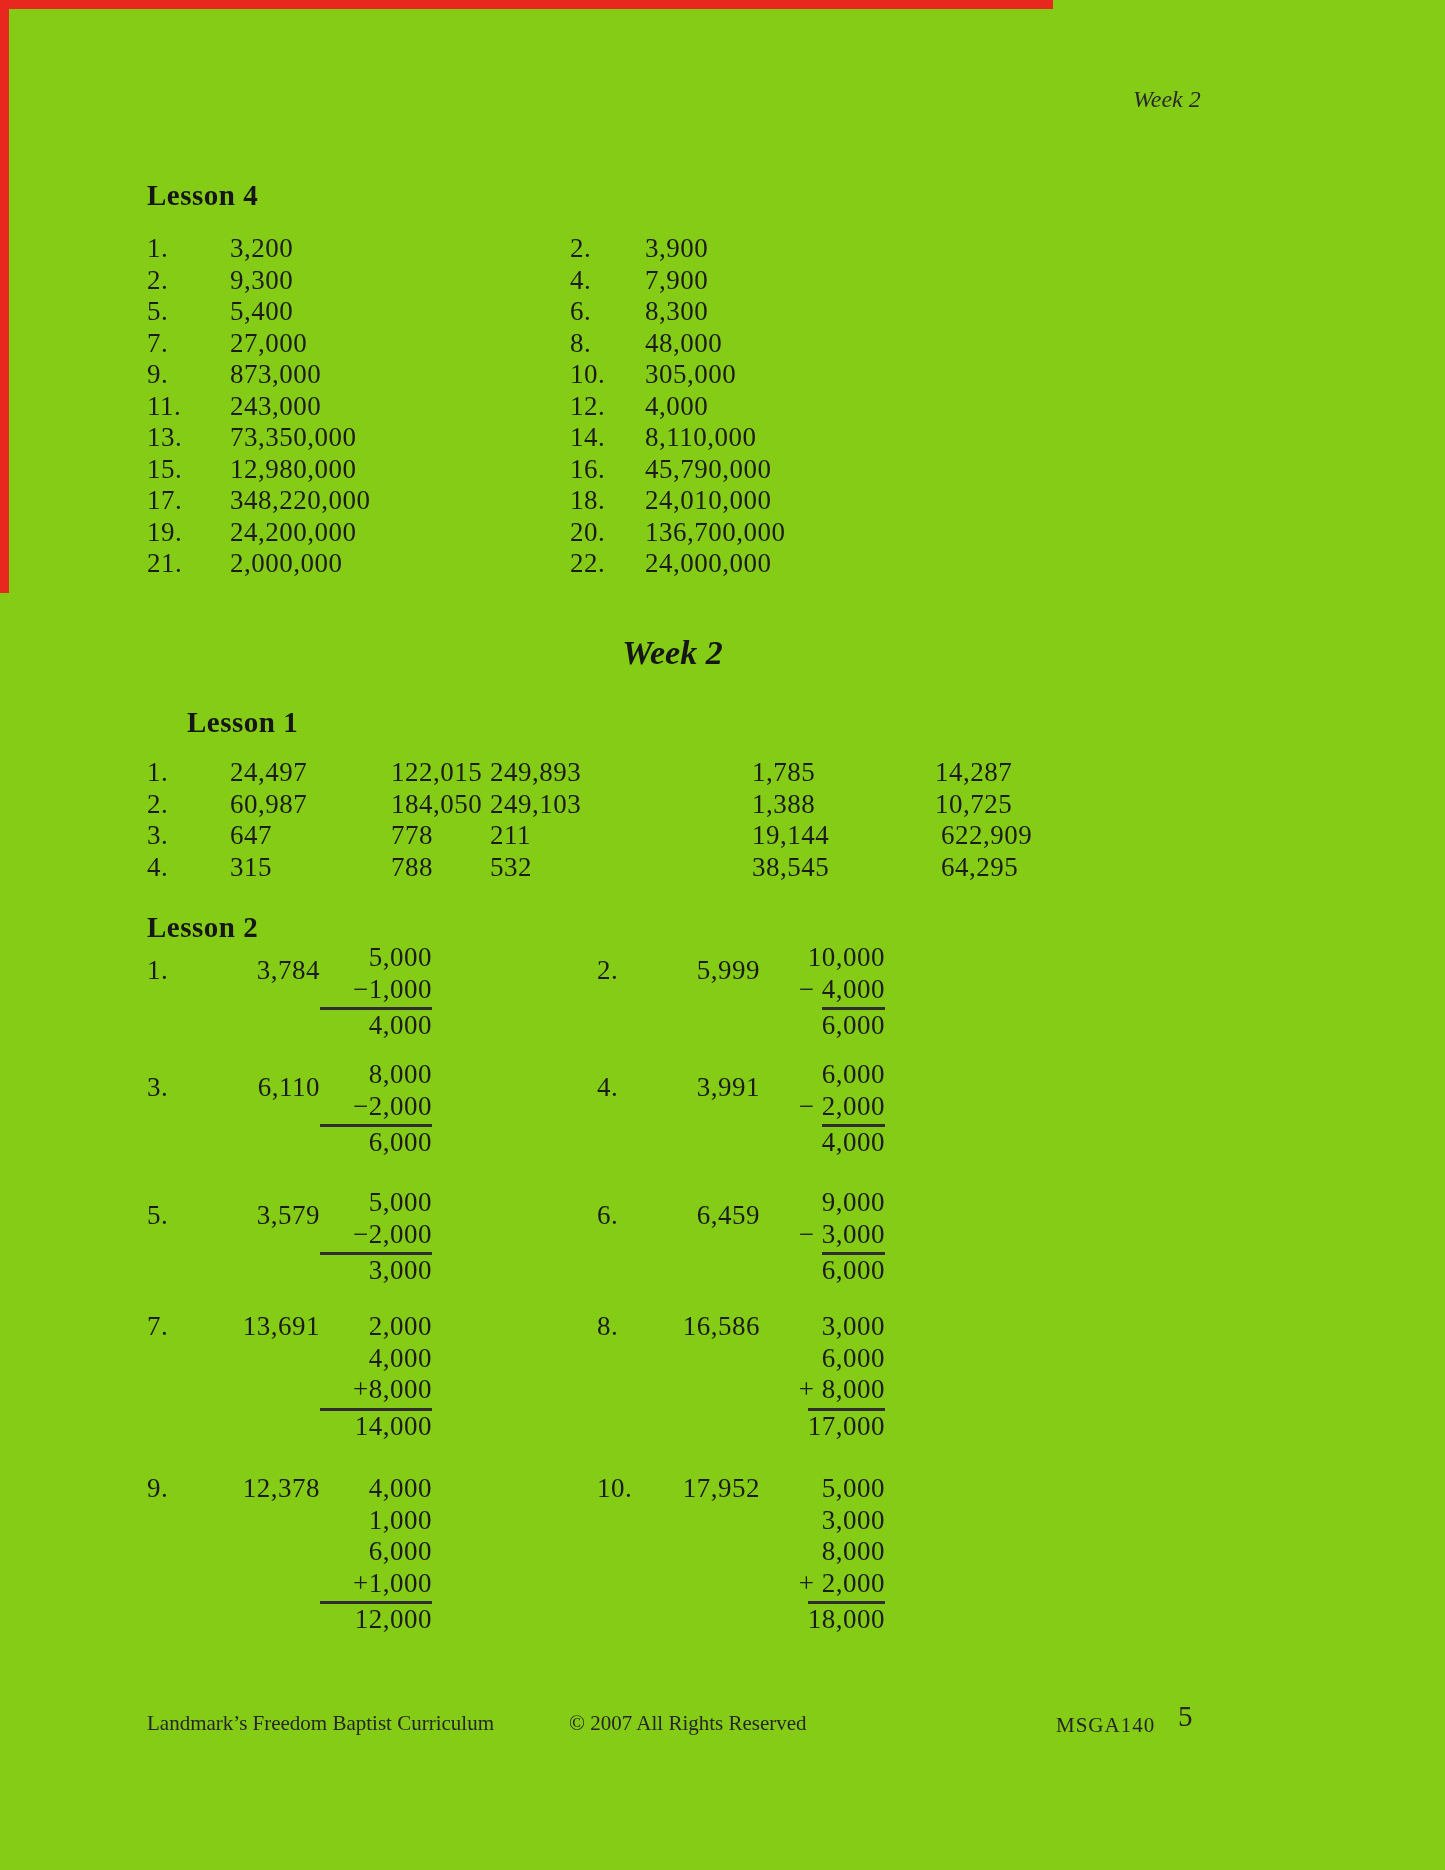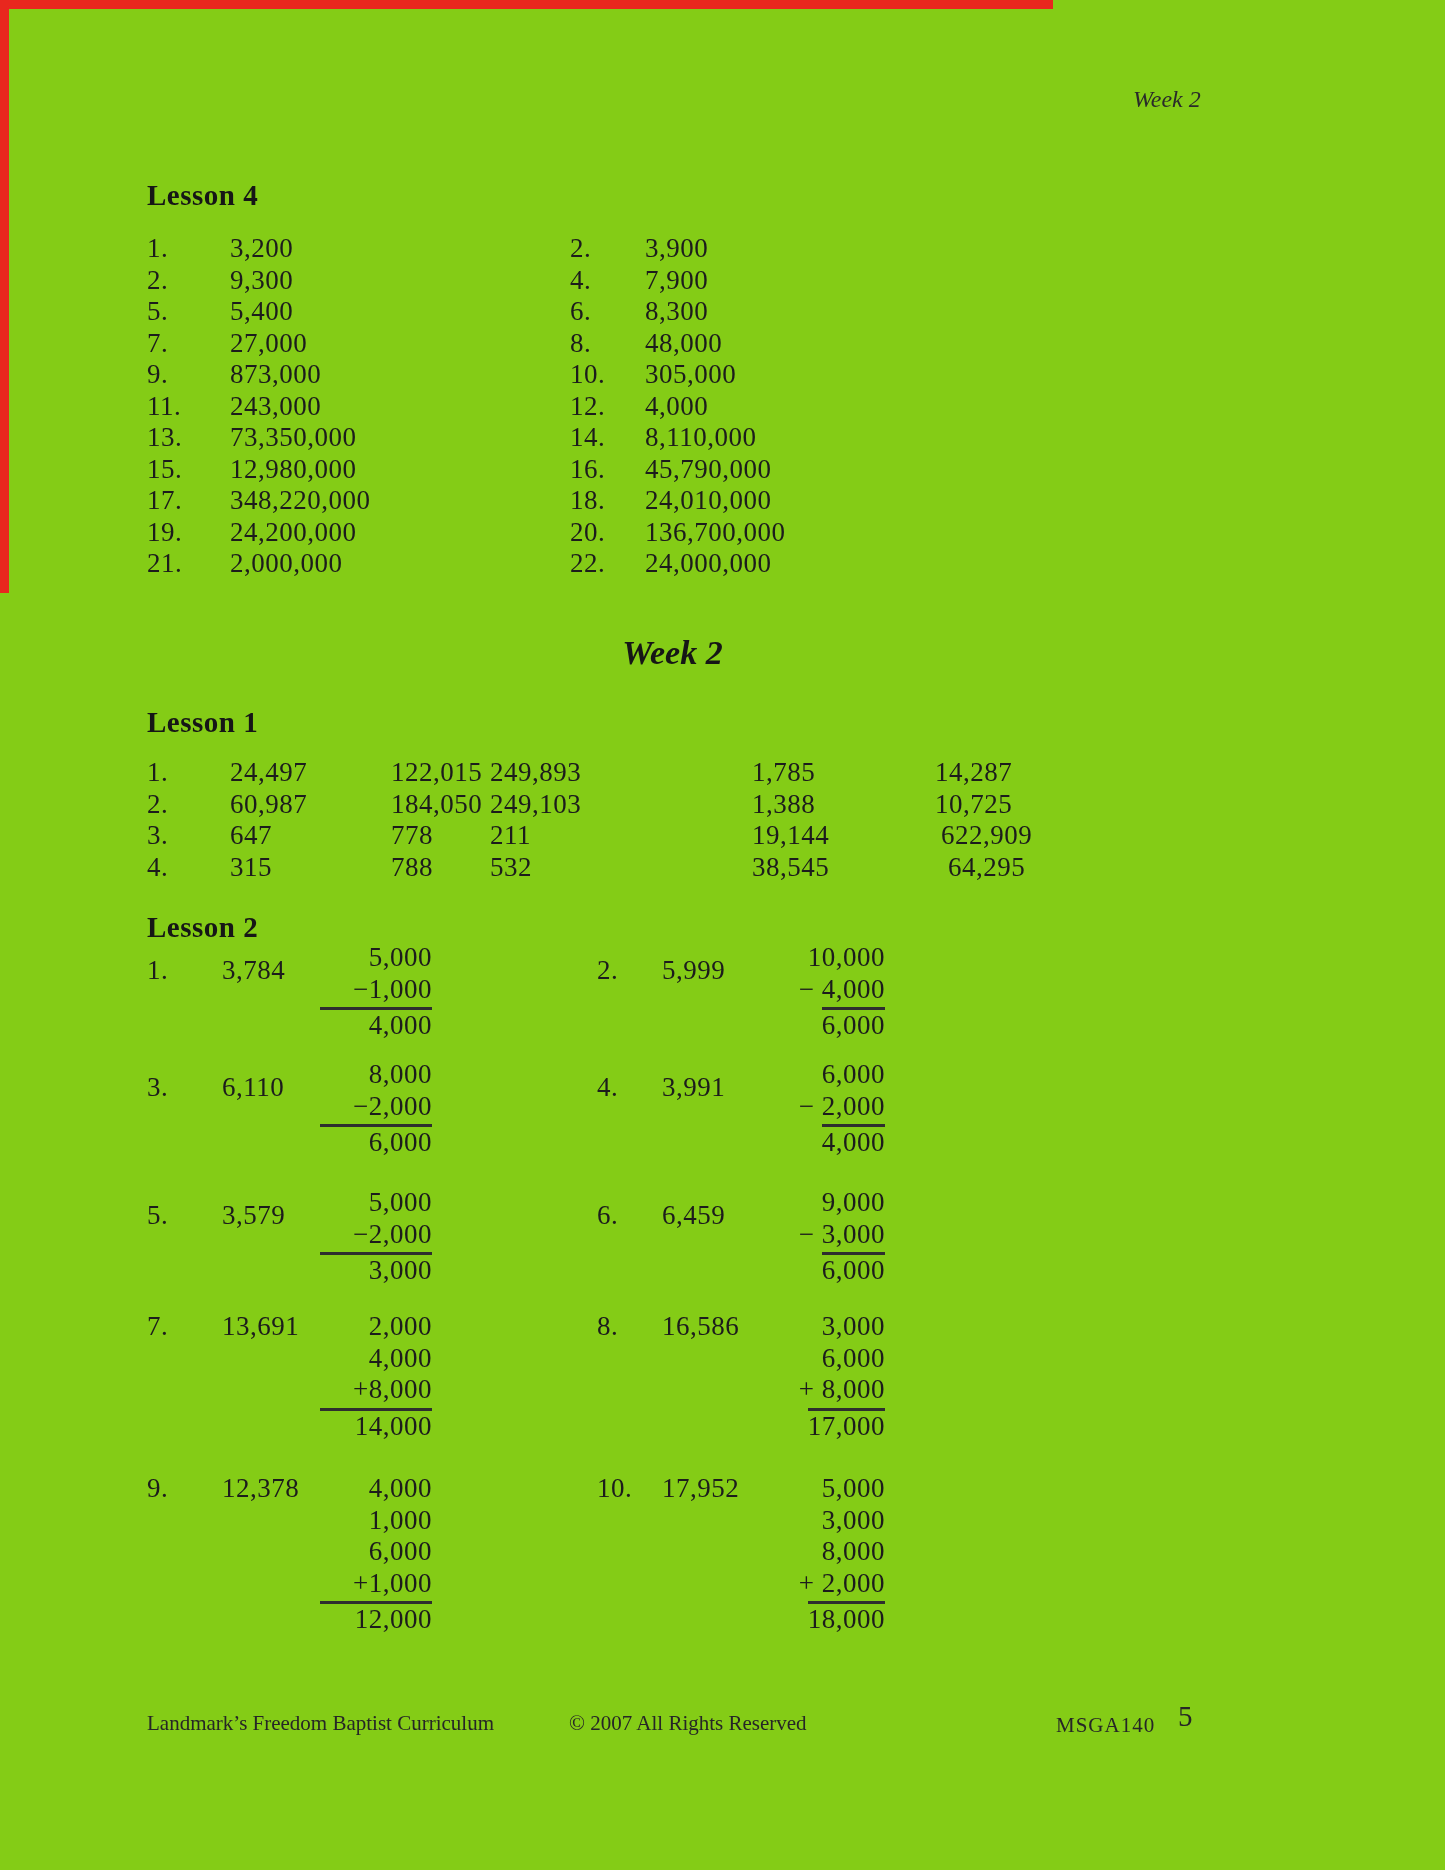--- a/index.html
+++ b/index.html
@@ -5,39 +5,39 @@
   html,body{margin:0;padding:0;background:#fff;}
   .page{position:relative;width:1445px;height:1870px;background:#84cc16;overflow:hidden;
         font-family:"Liberation Serif", serif;color:#1c1c1c;}
   
   .red-top{position:absolute;left:0;top:0;width:1053px;height:9px;}
   .red-left{position:absolute;left:0;top:0;width:9px;height:593px;}
   
   .corner{position:absolute;left:1133px;top:86px;font-size:24px;font-style:italic;color:#2a2a2a;}
   .lesson-heading{position:absolute;left:147px;font-size:29px;font-weight:bold;letter-spacing:0.5px;color:#161616;}
   #lesson4-title{top:179px;}
-  #lesson1-title{top:706px;}
+  #lesson1-title{top:706px;margin-left:40px;}
   #lesson2-title{top:911px;}
   .week-center{position:absolute;left:0;top:634px;width:1345px;text-align:center;
                font-size:34px;font-weight:bold;font-style:italic;color:#161616;}
   
   .grid{position:absolute;display:grid;font-size:27px;line-height:31.5px;letter-spacing:0.5px;}
   #lesson4-rows{left:147px;top:233px;grid-template-columns:83px 340px 75px auto;}
   #lesson1-rows{left:147px;top:757px;grid-template-columns:83px 161px 99px 262px 183px auto;}
   .grid span{white-space:nowrap;}
-  .grid .shift{padding-left:6px;text-align:center;}
+  .grid .shift{padding-left:6px;}
   
   .problem{position:absolute;display:flex;align-items:flex-start;
            font-size:27px;line-height:31.5px;letter-spacing:0.5px;}
   .problem.colL{left:147px;}
   .problem.colR{left:597px;}
   .pnum{display:inline-block;}
   .colL .pnum{width:75px;}
   .colR .pnum{width:65px;}
-  .pgiven{display:inline-block;width:98px;}
+  .pgiven{display:inline-block;width:98px;text-align:right;}
   .problem.sub .pnum,.problem.sub .pgiven{margin-top:13px;}
   .stack{display:flex;flex-direction:column;}
   .colL .stack{width:112px;}
   .colR .stack{width:125px;align-items:flex-end;}
   .sline{text-align:right;white-space:nowrap;}
   .stotal{text-align:right;white-space:nowrap;border-top:3px solid #2e2e2e;margin-top:2px;}
   
   .footer-item{position:absolute;color:#262626;}
   .f-left{left:147px;top:1711px;font-size:21px;}
   .f-center{left:569px;top:1711px;font-size:21px;}

